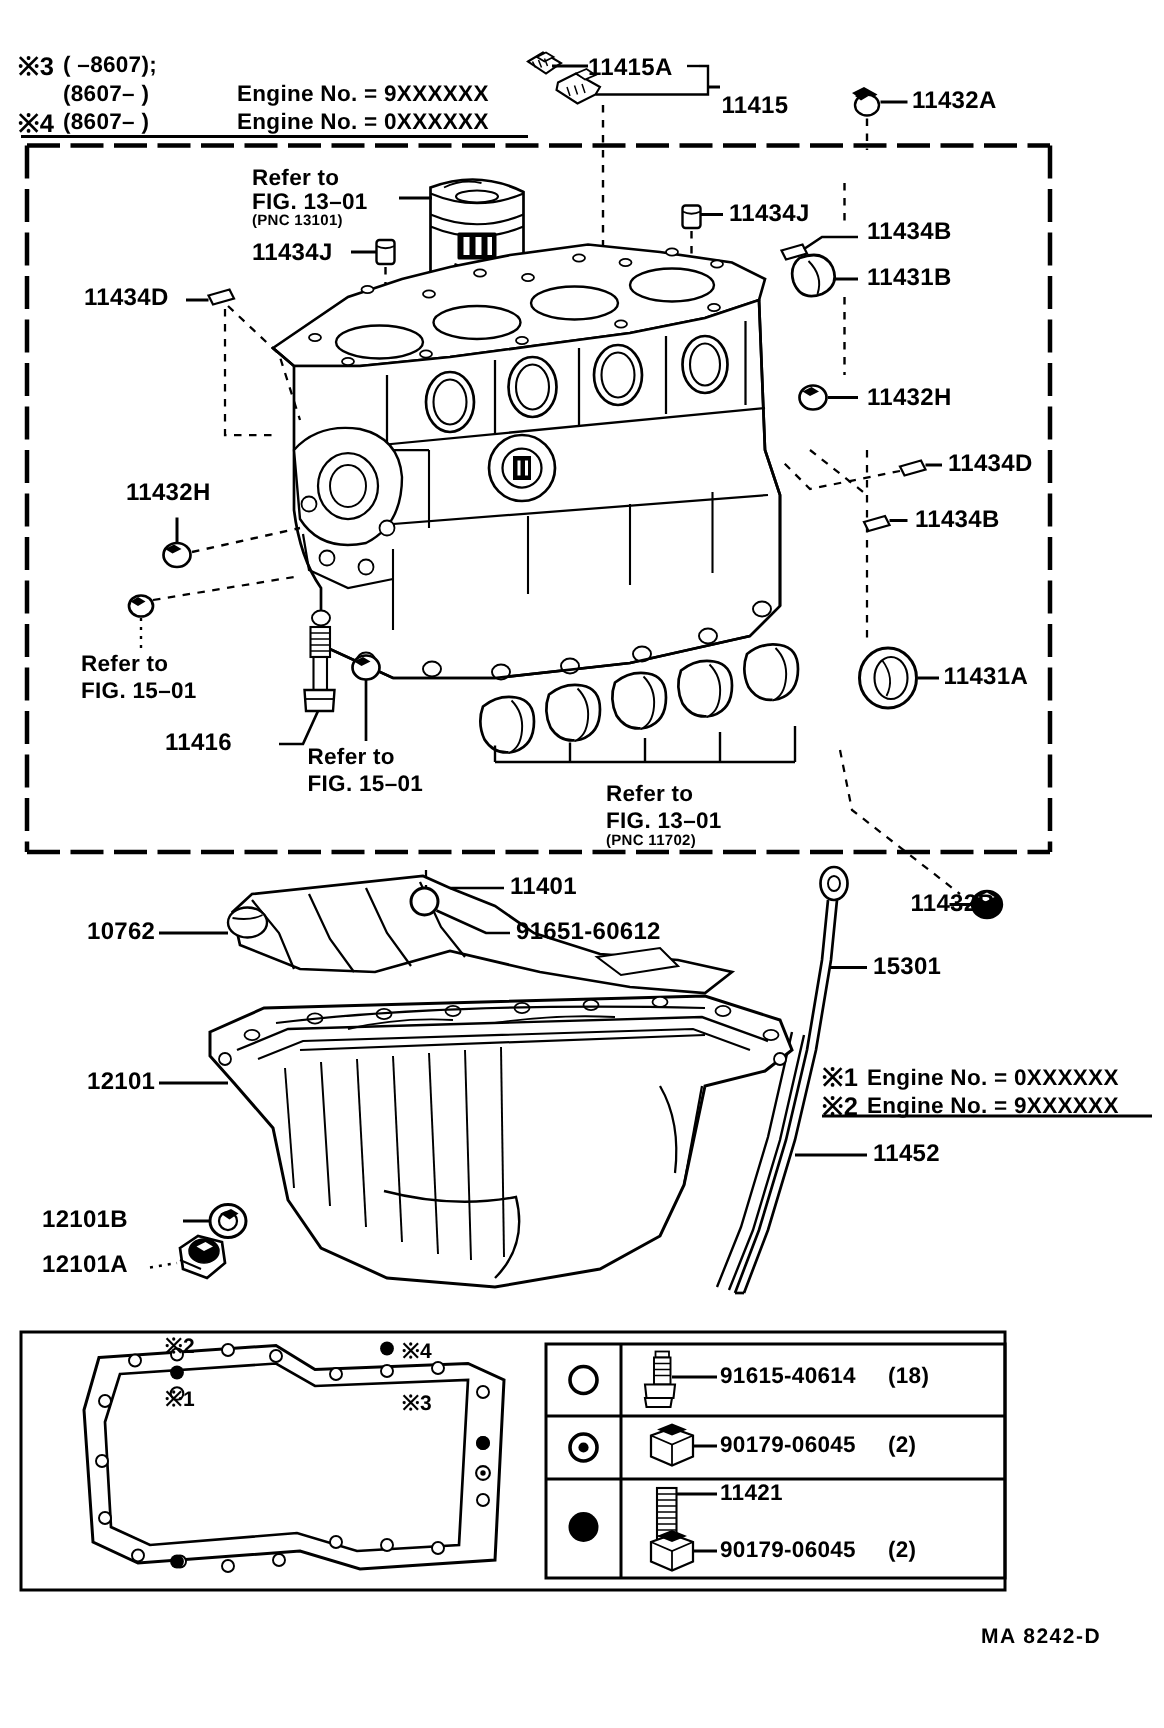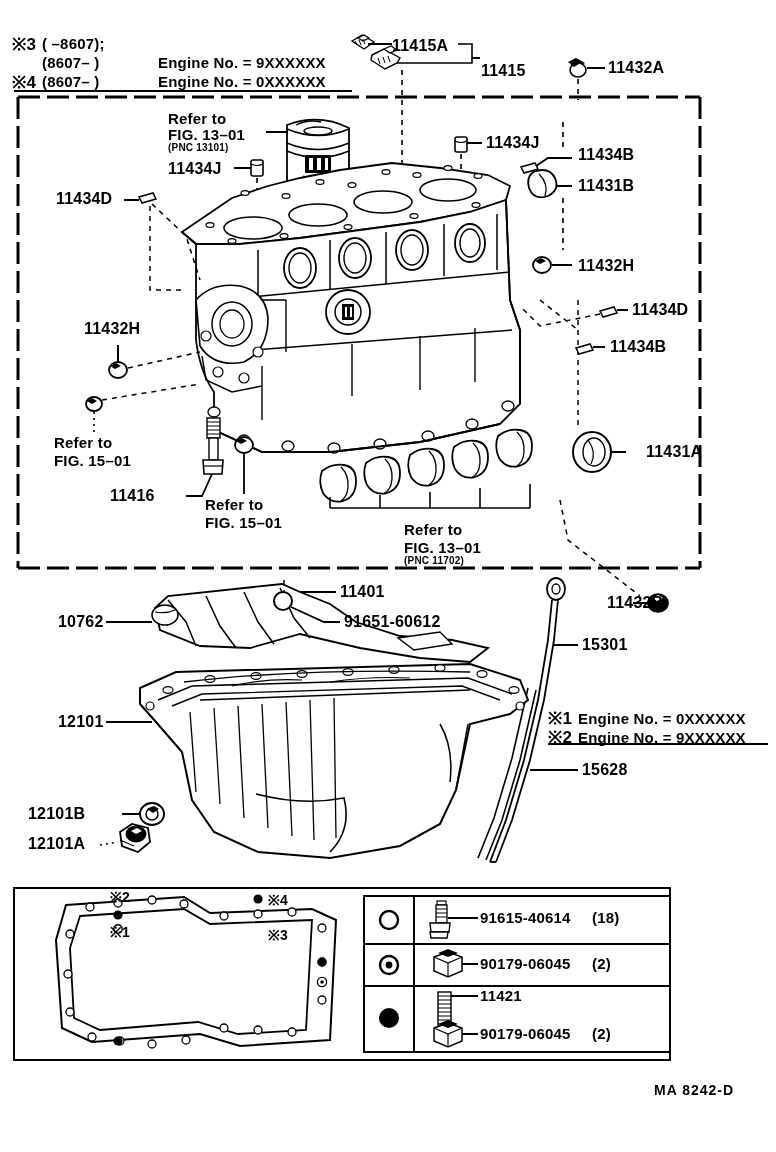--- a/index.html
+++ b/index.html
@@ -500,28 +500,28 @@
 <div class="lbl s15" style="left:54px;top:434px;">Refer to</div>
 <div class="lbl s15" style="left:54px;top:452px;">FIG. 15–01</div>
 <div class="lbl s16" style="left:110px;top:487px;">11416</div>
 <div class="lbl s15" style="left:205px;top:496px;">Refer to</div>
 <div class="lbl s15" style="left:205px;top:514px;">FIG. 15–01</div>
 
 <div class="lbl s15" style="left:404px;top:521px;">Refer to</div>
 <div class="lbl s15" style="left:404px;top:539px;">FIG. 13–01</div>
 <div class="lbl s10" style="left:404px;top:555px;">(PNC 11702)</div>
 
-<div class="lbl s16" style="left:646px;top:443px;">11431A</div>
+<div class="lbl s16" style="left:629px;top:443px;">11431A</div>
 <div class="lbl s16" style="left:340px;top:583px;">11401</div>
 <div class="lbl s16" style="left:58px;top:613px;">10762</div>
 <div class="lbl s16" style="left:344px;top:613px;">91651-60612</div>
 <div class="lbl s16" style="left:576px;top:594px;margin-left:31px;">11432B</div>
 <div class="lbl s16" style="left:582px;top:636px;">15301</div>
 <div class="lbl s16" style="left:58px;top:713px;">12101</div>
-<div class="lbl s16" style="left:582px;top:761px;">15628</div>
+<div class="lbl s16" style="left:582px;top:761px;">11452</div>
 <div class="lbl s16" style="left:28px;top:805px;">12101B</div>
 <div class="lbl s16" style="left:28px;top:835px;text-align:right;">12101A</div>
 
 <div class="lbl s17" style="left:548px;top:706px;">※1</div>
 <div class="lbl s15" style="left:578px;top:710px;">Engine No.  =  0XXXXXX</div>
 <div class="lbl s17" style="left:548px;top:725px;">※2</div>
 <div class="lbl s15" style="left:578px;top:729px;">Engine No.  =  9XXXXXX</div>
 
 <div class="lbl s14" style="left:110px;top:887px;">※2</div>
 <div class="lbl s14" style="left:110px;top:922px;">※1</div>

